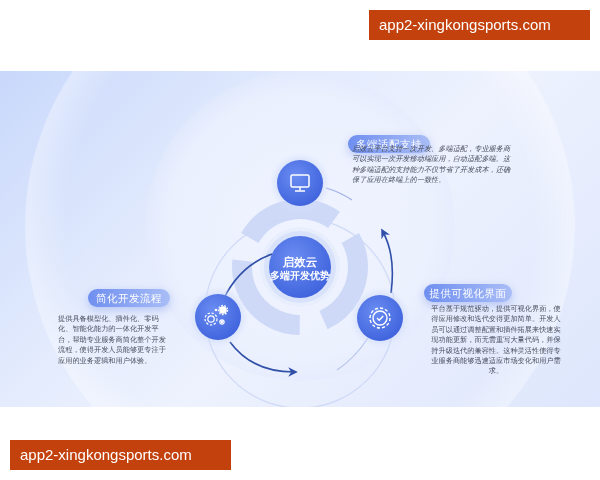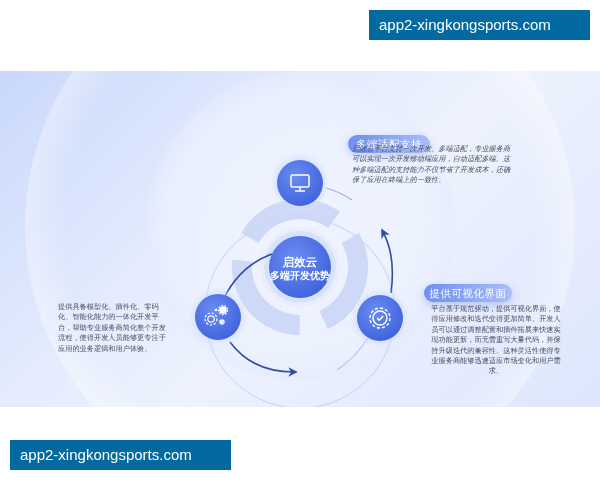--- a/index.html
+++ b/index.html
@@ -1,21 +1,21 @@
 <!DOCTYPE html>
 <html><head>
 <meta charset="utf-8">
 <style>
   * { margin: 0; padding: 0; box-sizing: border-box; }
   html, body { width: 600px; height: 480px; background: #ffffff; overflow: hidden; }
   body { position: relative; font-family: "DejaVu Sans", "Liberation Sans", sans-serif; }
 
   .watermark {
     position: absolute;
-    background: #0369a1;
+    background: #c2410c;
     color: #ffffff;
     font-family: "Liberation Sans", "DejaVu Sans", sans-serif;
     font-size: 15px;
     line-height: 30px;
     height: 30px;
     padding: 0 10px;
     white-space: nowrap;
   }
   .wm-top { left: 369px; top: 10px; width: 221px; }
   .wm-bottom { left: 10px; top: 440px; width: 221px; }
@@ -54,21 +54,21 @@
   .pill-left { left: 88px; top: 218px; width: 82px; }
 
   .desc {
     position: absolute;
     color: #4a4f5e;
     font-size: 7.2px;
     line-height: 10.4px;
   }
   .desc-top { left: 352px; top: 73px; width: 160px; font-style: italic; }
   .desc-right { left: 429px; top: 233px; width: 134px; text-align: center; }
-  .desc-left { left: 58px; top: 231px; width: 112px; }
+  .desc-left { left: 58px; top: 243px; width: 112px; }
 
   .center-text {
     position: absolute;
     left: 262px; top: 184px;
     width: 76px;
     text-align: center;
     color: #ffffff;
   }
   .center-title { font-size: 11.5px; font-weight: bold; line-height: 15px; display: block; font-family: Liberation Mono, monospace; }
   .center-sub { font-size: 10px; line-height: 12px; display: block; font-weight: bold; }
@@ -153,16 +153,17 @@
     <span class="center-title">启效云</span>
     <span class="center-sub">多端开发优势</span>
   </div>
 
   <div class="pill pill-top">多端适配支持</div>
   <div class="desc desc-top">启效云平台支持一次开发、多端适配，专业服务商可以实现一次开发移动端应用，自动适配多端。这种多端适配的支持能力不仅节省了开发成本，还确保了应用在终端上的一致性。</div>
 
   <div class="pill pill-right">提供可视化界面</div>
   <div class="desc desc-right">平台基于规范驱动，提供可视化界面，使得应用修改和迭代变得更加简单。开发人员可以通过调整配置和插件拓展来快速实现功能更新，而无需重写大量代码，并保持升级迭代的兼容性。这种灵活性使得专业服务商能够迅速适应市场变化和用户需求。</div>
 
+  <div class="pill pill-left">简化开发流程</div>
   <div class="desc desc-left">提供具备模型化、插件化、零码化、智能化能力的一体化开发平台，帮助专业服务商简化整个开发流程，使得开发人员能够更专注于应用的业务逻辑和用户体验。</div>
 </div>
 
 <div class="watermark wm-bottom">app2-xingkongsports.com</div>
 
 </body></html>

